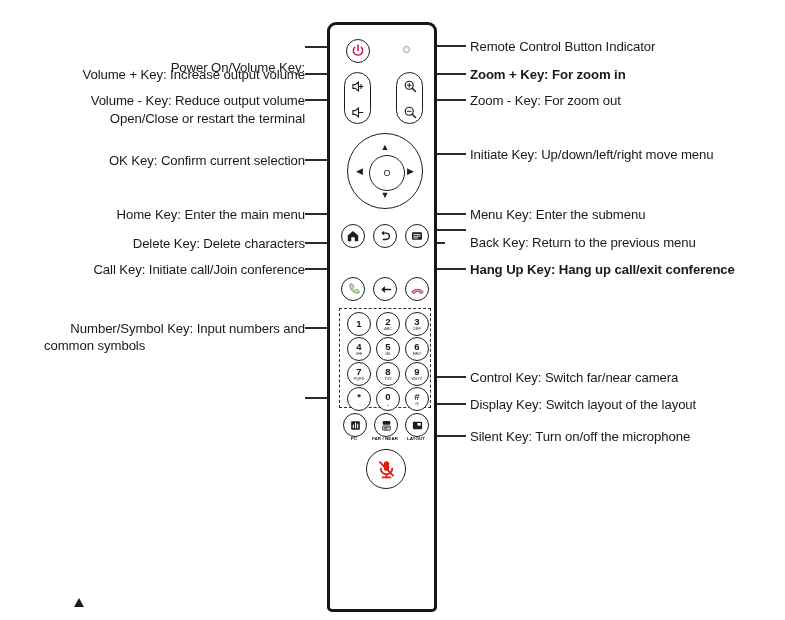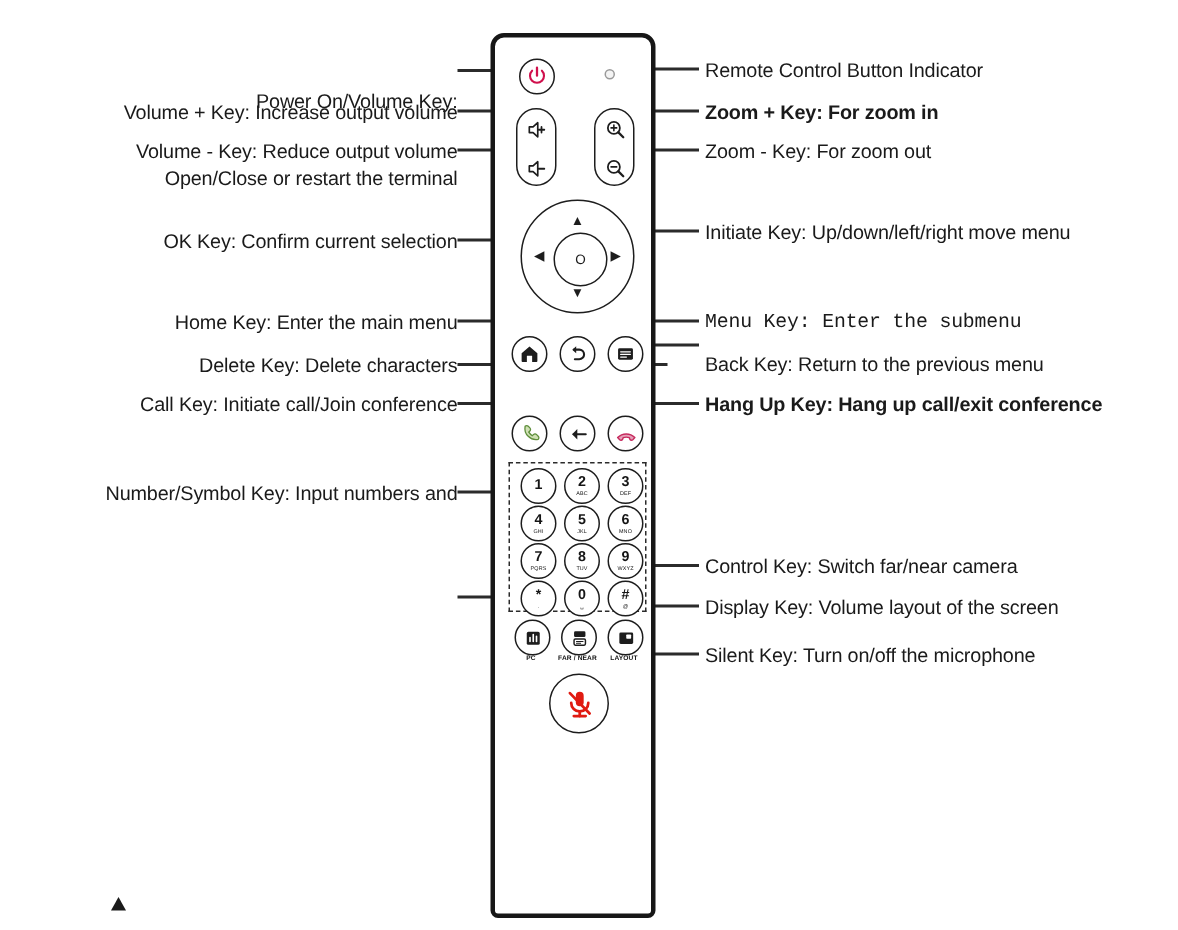--- a/index.html
+++ b/index.html
@@ -166,32 +166,33 @@
   </div>
   <div class="label left" style="left:20px;top:66px;width:285px;">Volume + Key: Increase output volume</div>
   <div class="label left" style="left:20px;top:92px;width:285px;">Volume - Key: Reduce output volume</div>
   <div class="label left" style="left:20px;top:152px;width:285px;">OK Key: Confirm current selection</div>
   <div class="label left" style="left:20px;top:206px;width:285px;">Home Key: Enter the main menu</div>
   <div class="label left" style="left:20px;top:235px;width:285px;">Delete Key: Delete characters</div>
   <div class="label left" style="left:20px;top:261px;width:285px;">Call Key: Initiate call/Join conference</div>
 
   <div class="label left lw" style="left:20px;top:320px;width:285px;">
     <div>Number/Symbol Key: Input numbers and</div>
+    <div style="text-align:left;margin-left:24px;">common symbols</div>
   </div>
 
 
   <div class="label right" style="left:470px;top:38px;">Remote Control Button Indicator</div>
   <div class="label right" style="left:470px;top:66px;font-weight:bold;">Zoom + Key: For zoom in</div>
   <div class="label right" style="left:470px;top:92px;">Zoom - Key: For zoom out</div>
   <div class="label right" style="left:470px;top:146px;">Initiate Key: Up/down/left/right move menu</div>
-  <div class="label right" style="left:470px;top:206px;font-family:Liberation Mono, monospace;">Menu Key: Enter the submenu</div>
+  <div class="label right" style="left:470px;top:206px;">Menu Key: Enter the submenu</div>
   <div class="label right" style="left:470px;top:234px;">Back Key: Return to the previous menu</div>
   <div class="label right" style="left:470px;top:261px;font-weight:bold;">Hang Up Key: Hang up call/exit conference</div>
   <div class="label right" style="left:470px;top:369px;">Control Key: Switch far/near camera</div>
-  <div class="label right" style="left:470px;top:396px;">Display Key: Volume layout of the screen</div>
+  <div class="label right" style="left:470px;top:396px;">Display Key: Switch layout of the layout</div>
   <div class="label right" style="left:470px;top:428px;">Silent Key: Turn on/off the microphone</div>
 
   <div class="lead" style="left:305px;top:46px;width:40px;"></div>
   <div class="lead" style="left:305px;top:73px;width:40px;"></div>
   <div class="lead" style="left:305px;top:99px;width:40px;"></div>
   <div class="lead" style="left:305px;top:159px;width:58px;"></div>
   <div class="lead" style="left:305px;top:213px;width:40px;"></div>
   <div class="lead" style="left:305px;top:242px;width:140px;"></div>
   <div class="lead" style="left:305px;top:268px;width:40px;"></div>
   <div class="lead" style="left:305px;top:327px;width:52px;"></div>

